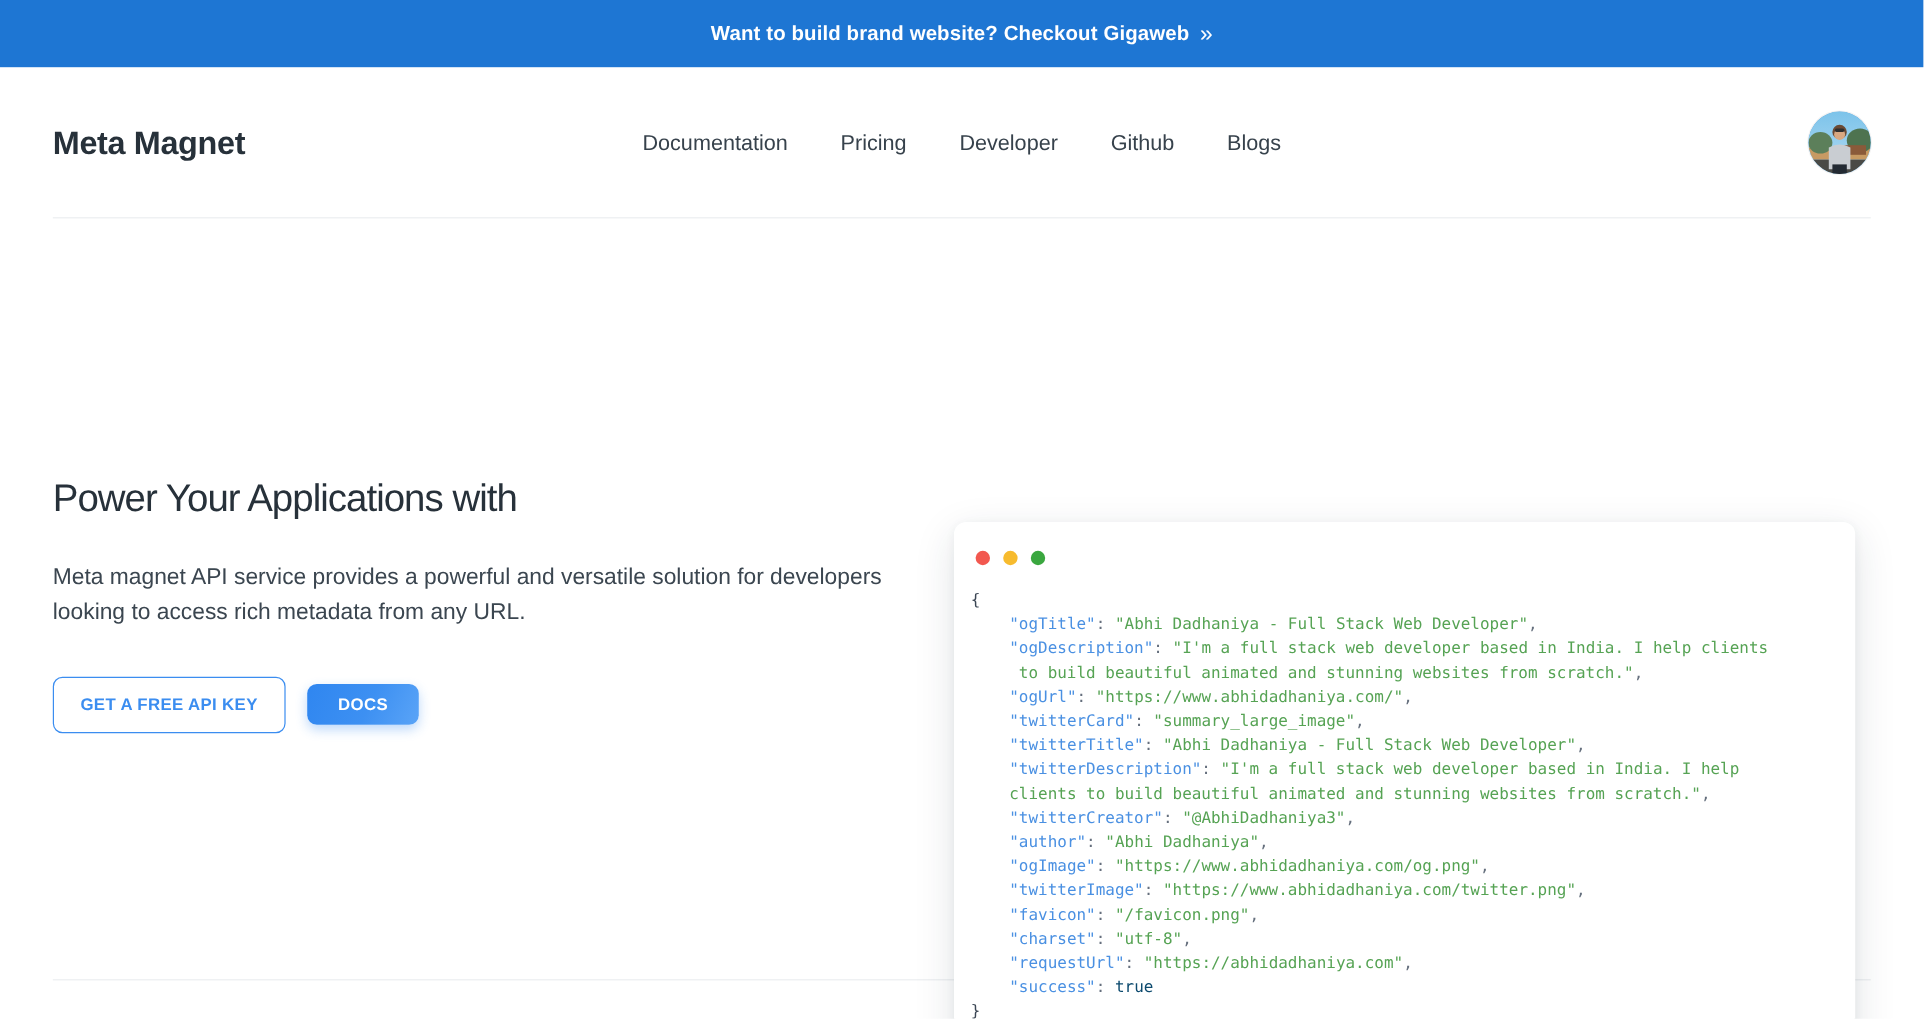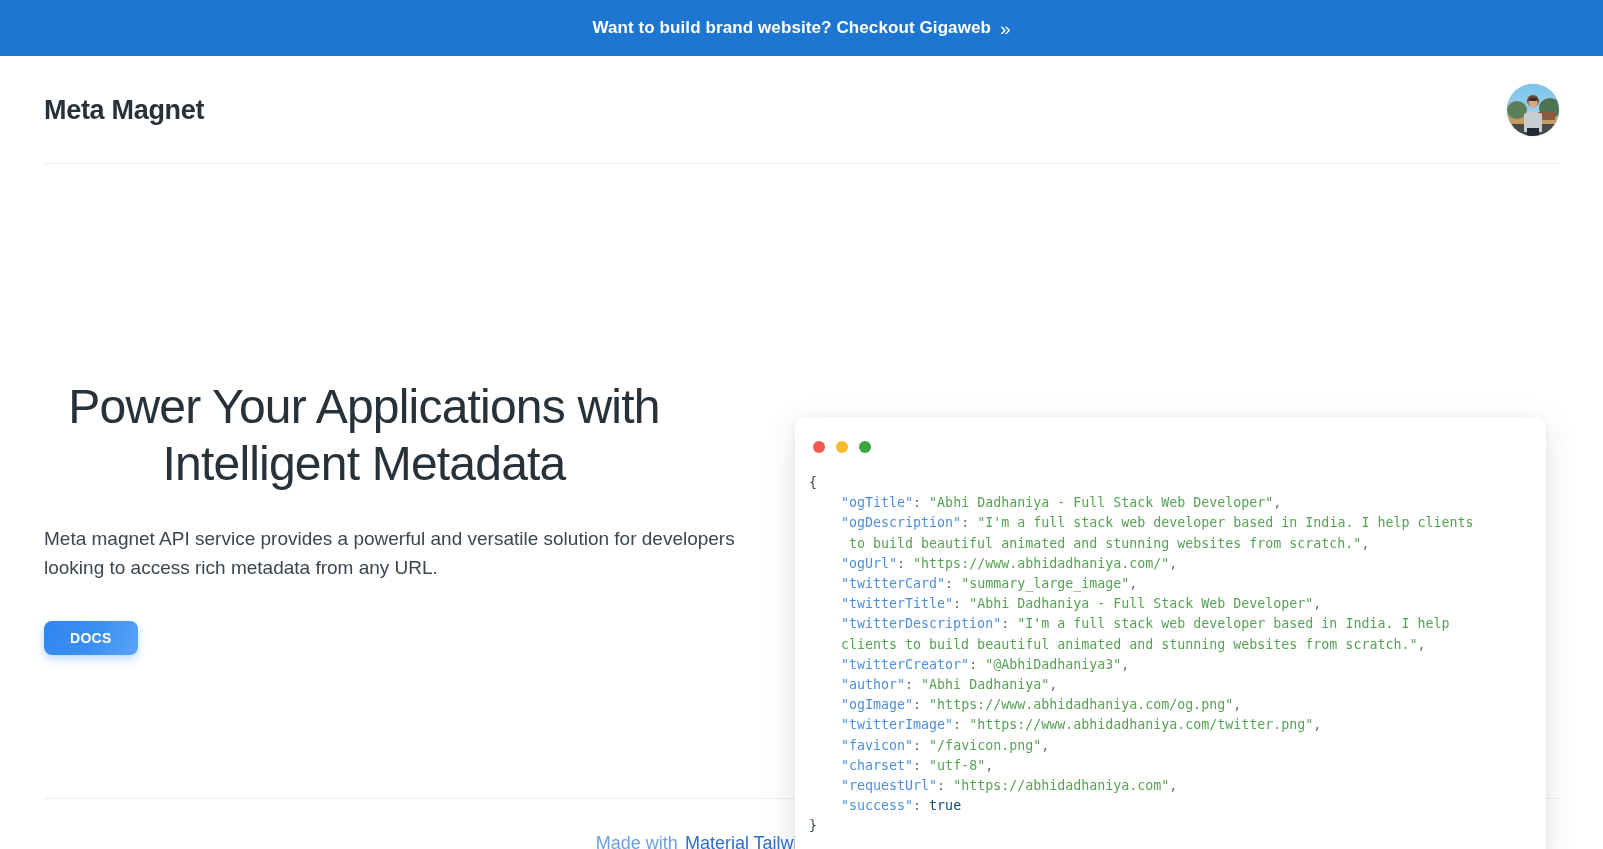--- a/index.html
+++ b/index.html
@@ -33,21 +33,21 @@
     color: #ffffff;
     font-size: 19px;
     font-weight: 400;
     margin-left: 9px;
     position: relative;
     top: 1px;
   }
 
   
   .navbar {
-    height: 108px;
+    height: 126px;
     padding: 0 44px;
     display: flex;
     align-items: center;
     position: relative;
   }
   .nav-divider {
     position: absolute;
     left: 44px;
     right: 44px;
     bottom: 0;
@@ -98,27 +98,26 @@
     align-items: flex-start;
     padding: 0 44px;
     height: 634px;
     position: relative;
   }
   .hero-left {
     width: 740px;
     padding-top: 215px;
   }
   .hero-title {
-    font-size: 48px;
+    font-size: 32px;
     line-height: 1.18;
     font-weight: 400;
     color: #27313a;
     letter-spacing: -0.8px;
     max-width: 640px;
-    text-align: center;
   }
   .hero-sub {
     margin-top: 33px;
     font-size: 19px;
     line-height: 1.52;
     color: #3b4650;
     max-width: 712px;
   }
   .hero-actions {
     margin-top: 38px;
@@ -224,20 +223,27 @@
 <body>
 
 <div class="promo-banner">
   <span class="promo-text">Want to build brand website? Checkout Gigaweb</span>
   <span class="promo-chevron">»</span>
 </div>
 
 <nav class="navbar">
   <div class="brand">Meta Magnet</div>
 
+  <div class="nav-links">
+    <a class="nav-link">Documentation</a>
+    <a class="nav-link">Pricing</a>
+    <a class="nav-link">Developer</a>
+    <a class="nav-link">Github</a>
+    <a class="nav-link">Blogs</a>
+  </div>
 
   <div class="nav-right">
     <div class="avatar">
       <svg width="52" height="52" viewBox="0 0 52 52">
         <defs>
           <clipPath id="av">
               <circle cx="26" cy="26" r="26"></circle>
             </clipPath>
           <linearGradient id="sky" x1="0" y1="0" x2="0" y2="1">
             <stop offset="0%" stop-color="#7cc3ea"></stop>
@@ -262,24 +268,24 @@
     </div>
   </div>
 
   <div class="nav-divider"></div>
 </nav>
 
 <section class="hero">
   <div class="hero-left">
     <h1 class="hero-title">
       <span>Power Your Applications with</span><br>
-      <span>Intelligent Metadata</span>
     </h1>
     <p class="hero-sub">Meta magnet API service provides a powerful and versatile solution for developers looking to access rich metadata from any URL.</p>
     <div class="hero-actions">
+      <button class="btn-outline">GET A FREE API KEY</button>
       <button class="btn-filled">DOCS</button>
     </div>
   </div>
 
   <div class="code-card">
     <div class="dots">
       <span class="dot red"></span>
       <span class="dot yellow"></span>
       <span class="dot green"></span>
     </div>

